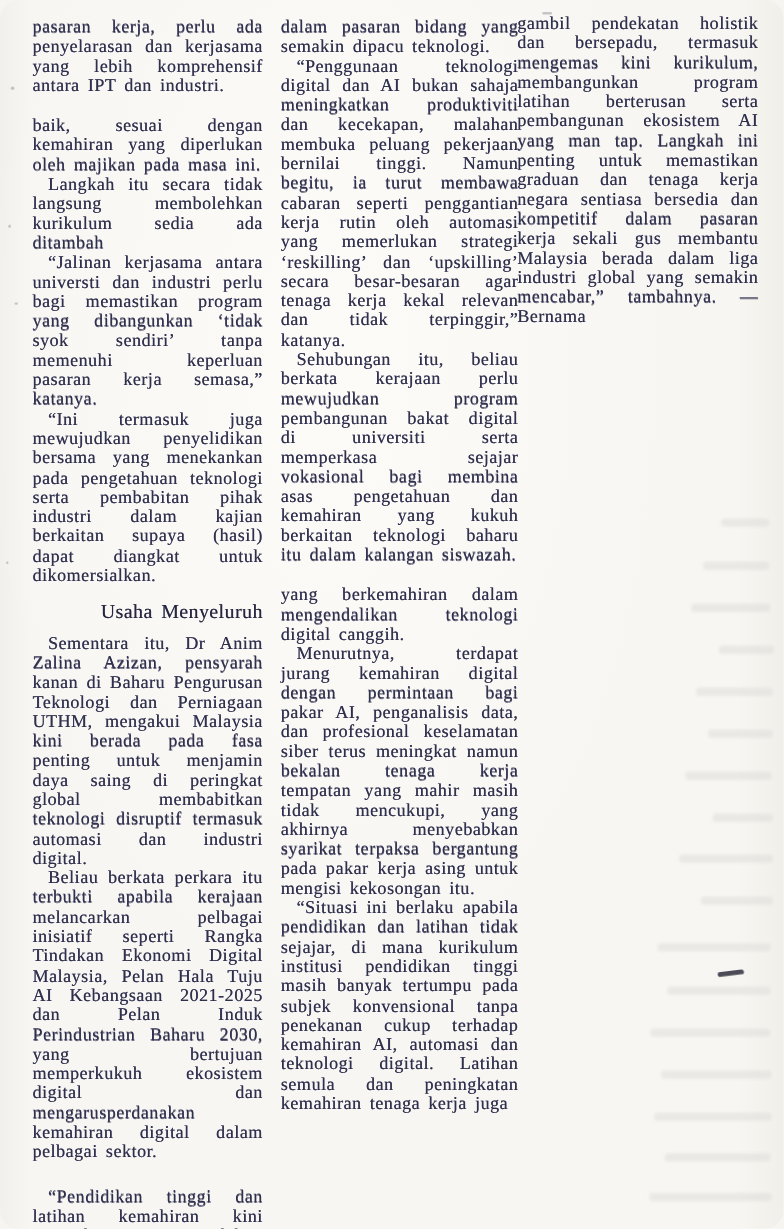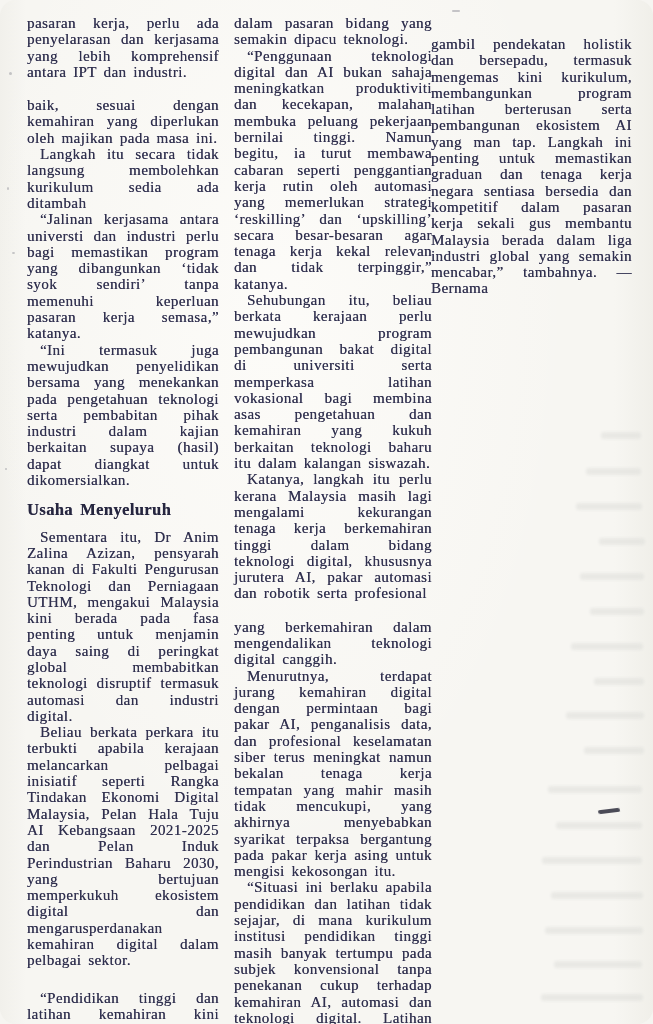--- a/index.html
+++ b/index.html
@@ -26,30 +26,30 @@
     line-height: 16.3px;
     letter-spacing: 0.45px;
     word-spacing: 2.6px;
     text-shadow: 0.2px 0.2px 0.35px rgba(44,44,78,0.75);
   }
   .col p { margin: 0; }
   .para.indent { text-indent: 13px; }
   .gap-top    { margin-top: 17px !important; }
   .gap-top-lg { margin-top: 21px !important; }
   .heading {
-    text-align: left;
-    font-weight: bold;
+    text-align: right;
+    font-weight: normal;
     font-size: 16.5px;
     letter-spacing: 0.4px;
     color: #26263f;
     margin: 14px 0 10px 0;
   }
   .col1 { left: 27px;  top: 15px; width: 192px; }
   .col2 { left: 234px; top: 15px; width: 198px; }
-  .col3 { left: 431px; top: 36px; width: 201px; }
+  .col3 { left: 431px; top: 12px; width: 201px; }
 
   
   .smudge {
     position: absolute;
     height: 7px;
     background: #dededa;
     border-radius: 3px;
     filter: blur(1.4px);
     opacity: 0.55;
   }
@@ -74,30 +74,29 @@
 
 <div class="page">
 
   <div class="col col1">
     <p class="para">pasaran kerja, perlu ada penyelarasan dan kerjasama yang lebih komprehensif antara IPT dan industri.</p>
     <p class="para gap-top">baik, sesuai dengan kemahiran yang diperlukan oleh majikan pada masa ini.</p>
     <p class="para indent">Langkah itu secara tidak langsung membolehkan kurikulum sedia ada ditambah</p>
     <p class="para indent">“Jalinan kerjasama antara universti dan industri perlu bagi memastikan program yang dibangunkan ‘tidak syok sendiri’ tanpa memenuhi keperluan pasaran kerja semasa,” katanya.</p>
     <p class="para indent">“Ini termasuk juga mewujudkan penyelidikan bersama yang menekankan pada pengetahuan teknologi serta pembabitan pihak industri dalam kajian berkaitan supaya (hasil) dapat diangkat untuk dikomersialkan.</p>
     <h2 class="heading">Usaha Menyeluruh</h2>
-    <p class="para indent">Sementara itu, Dr Anim Zalina Azizan, pensyarah kanan di Fakulti Pengurusan Teknologi dan Perniagaan UTHM, mengakui Malaysia kini berada pada fasa penting untuk menjamin daya saing di peringkat global membabitkan teknologi disruptif termasuk automasi dan industri digital.</p>
+    <p class="para indent">Sementara itu, Dr Anim Zalina Azizan, pensyarah kanan di Baharu Pengurusan Teknologi dan Perniagaan UTHM, mengakui Malaysia kini berada pada fasa penting untuk menjamin daya saing di peringkat global membabitkan teknologi disruptif termasuk automasi dan industri digital.</p>
     <p class="para indent">Beliau berkata perkara itu terbukti apabila kerajaan melancarkan pelbagai inisiatif seperti Rangka Tindakan Ekonomi Digital Malaysia, Pelan Hala Tuju AI Kebangsaan 2021-2025 dan Pelan Induk Perindustrian Baharu 2030, yang bertujuan memperkukuh ekosistem digital dan mengarusperdanakan kemahiran digital dalam pelbagai sektor.</p>
     <p class="para indent gap-top-lg">“Pendidikan tinggi dan latihan kemahiran kini menjadi teras utama dalam menyediakan tenaga kerja masa depan... usaha memperkukuh kurikulum dengan penekanan pada literasi digital, AI, sains</p>
   </div>
 
   <div class="col col2">
     <p class="para">dalam pasaran bidang yang semakin dipacu teknologi.</p>
     <p class="para indent">“Penggunaan teknologi digital dan AI bukan sahaja meningkatkan produktiviti dan kecekapan, malahan membuka peluang pekerjaan bernilai tinggi. Namun begitu, ia turut membawa cabaran seperti penggantian kerja rutin oleh automasi yang memerlukan strategi ‘reskilling’ dan ‘upskilling’ secara besar-besaran agar tenaga kerja kekal relevan dan tidak terpinggir,” katanya.</p>
-    <p class="para indent">Sehubungan itu, beliau berkata kerajaan perlu mewujudkan program pembangunan bakat digital di universiti serta memperkasa latihan vokasional bagi membina asas pengetahuan dan kemahiran yang kukuh berkaitan teknologi baharu itu dalam kalangan siswazah.</p>
-    <p class="para indent">Katanya, langkah itu perlu kerana Malaysia masih lagi mengalami kekurangan tenaga kerja berkemahiran tinggi dalam bidang teknologi digital, khususnya jurutera AI, pakar automasi dan robotik serta profesional</p>
+    <p class="para indent">Sehubungan itu, beliau berkata kerajaan perlu mewujudkan program pembangunan bakat digital di universiti serta memperkasa sejajar vokasional bagi membina asas pengetahuan dan kemahiran yang kukuh berkaitan teknologi baharu itu dalam kalangan siswazah.</p>
     <p class="para gap-top">yang berkemahiran dalam mengendalikan teknologi digital canggih.</p>
     <p class="para indent">Menurutnya, terdapat jurang kemahiran digital dengan permintaan bagi pakar AI, penganalisis data, dan profesional keselamatan siber terus meningkat namun bekalan tenaga kerja tempatan yang mahir masih tidak mencukupi, yang akhirnya menyebabkan syarikat terpaksa bergantung pada pakar kerja asing untuk mengisi kekosongan itu.</p>
     <p class="para indent">“Situasi ini berlaku apabila pendidikan dan latihan tidak sejajar, di mana kurikulum institusi pendidikan tinggi masih banyak tertumpu pada subjek konvensional tanpa penekanan cukup terhadap kemahiran AI, automasi dan teknologi digital. Latihan semula dan peningkatan kemahiran tenaga kerja juga</p>
   </div>
 
   <div class="col col3">
     <p class="para">gambil pendekatan holistik dan bersepadu, termasuk mengemas kini kurikulum, membangunkan program latihan berterusan serta pembangunan ekosistem AI yang man tap. Langkah ini penting untuk memastikan graduan dan tenaga kerja negara sentiasa bersedia dan kompetitif dalam pasaran kerja sekali gus membantu Malaysia berada dalam liga industri global yang semakin mencabar,” tambahnya. — Bernama</p>
   </div>
 
   <div class="smudge" style="left:601px; top:432px; width:40px;"></div>

